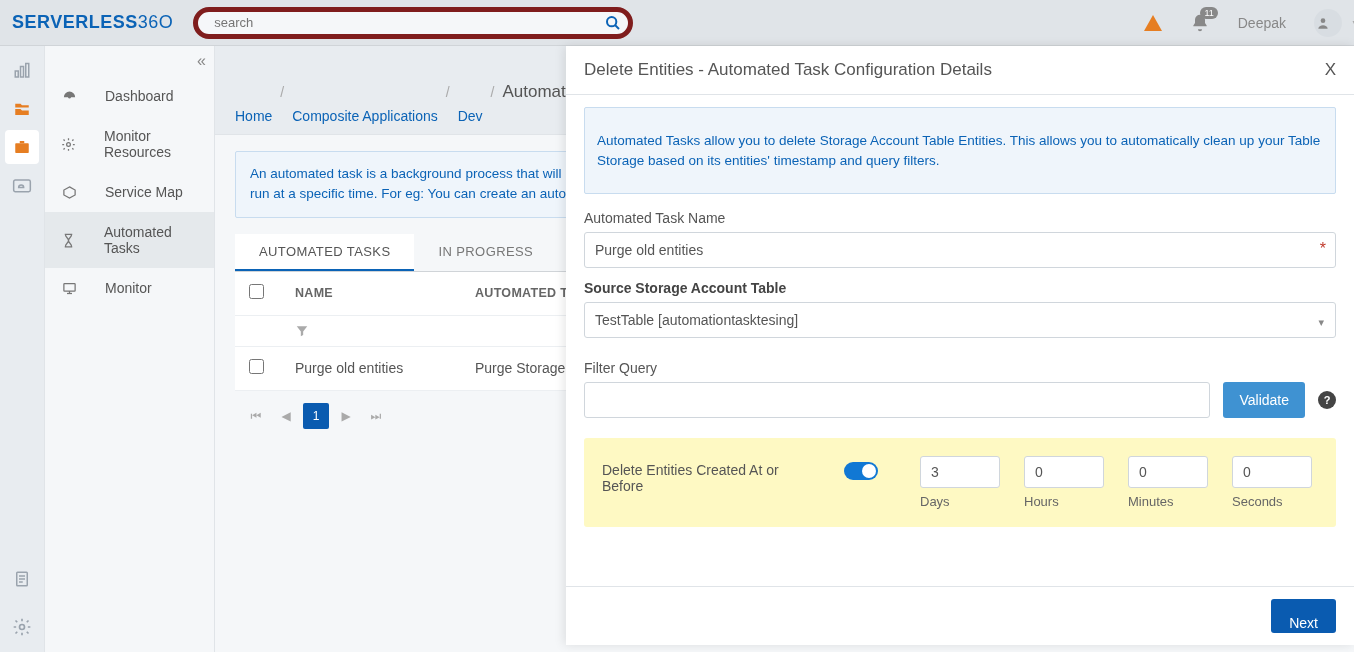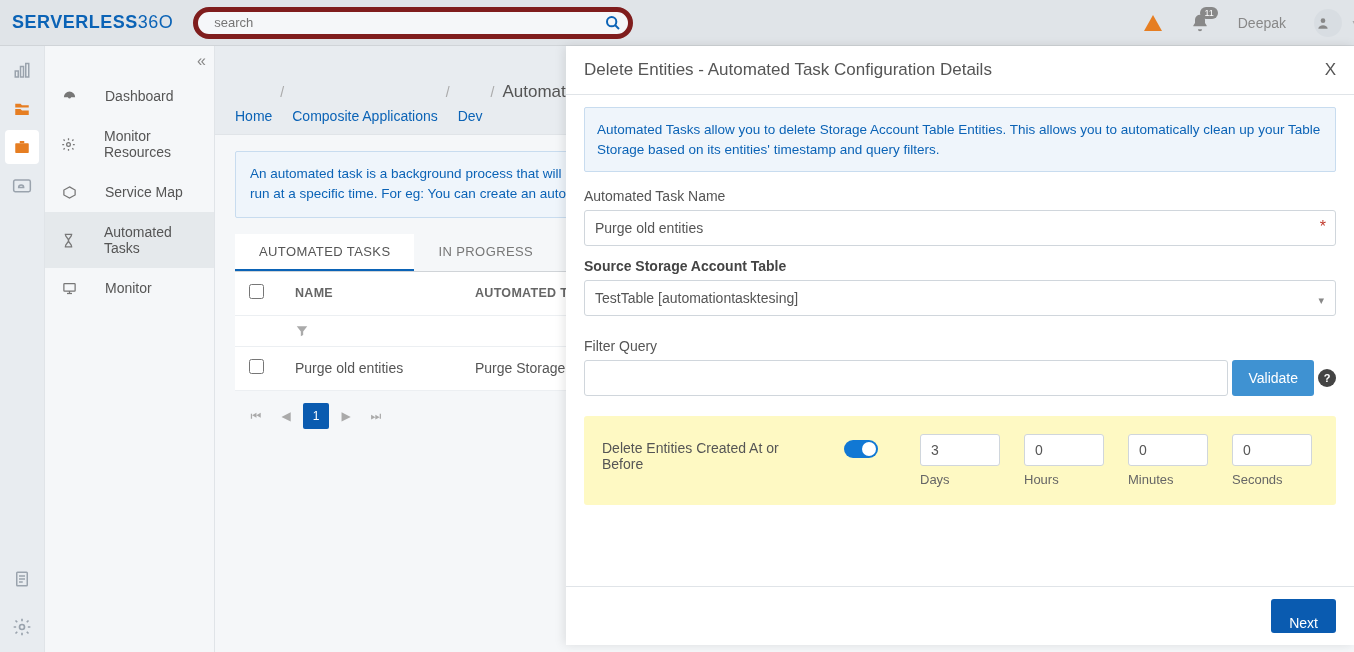--- a/index.html
+++ b/index.html
@@ -55,29 +55,29 @@
 .pag-btn { width: 26px; height: 26px; display: flex; align-items: center; justify-content: center; color: #aaa; font-size: 12px; cursor: pointer; border-radius: 2px; }
 .pag-btn.active { background: #0a5bb0; color: #fff; }
 input[type=checkbox] { width: 15px; height: 15px; }
 
 
 .panel { position: absolute; top: 46px; right: 0; bottom: 7px; width: 788px; background: #fff; box-shadow: -2px 0 10px rgba(0,0,0,0.1); display: flex; flex-direction: column; z-index: 50; }
 .panel-head { display: flex; justify-content: space-between; align-items: center; padding: 14px 18px; border-bottom: 1px solid #e0e4e8; }
 .panel-title { font-size: 17px; color: #555; }
 .panel-close { font-size: 17px; color: #555; cursor: pointer; font-family: Arial; }
 .panel-body { flex: 1; padding: 12px 18px; overflow: auto; }
-.panel-info { background: #eff5fb; border: 1px solid #c8dcef; color: #0b63b6; padding: 12px 12px; border-radius: 2px; font-size: 13.5px; line-height: 1.45; margin-bottom: 16px; }
+.panel-info { background: #eff5fb; border: 1px solid #c8dcef; color: #0b63b6; padding: 23px 12px; border-radius: 2px; font-size: 13.5px; line-height: 1.45; margin-bottom: 16px; }
 .flabel { font-size: 14px; color: #444; font-weight: 600; margin: 12px 0 6px; display: block; }
 .flabel.light { font-weight: 400; color: #555; }
 .finput-wrap { position: relative; }
 .finput, .fselect { width: 100%; height: 36px; border: 1px solid #d0d6dc; border-radius: 3px; padding: 0 10px; font-size: 14px; color: #555; background: #fff; outline: none; }
 .fselect { appearance: none; padding-right: 28px; }
 .req { position: absolute; right: 10px; top: 8px; color: #c0392b; font-size: 16px; }
 .sel-caret { position: absolute; right: 12px; top: 14px; pointer-events: none; color: #888; font-size: 11px; }
-.filter-query-row { display: flex; align-items: center; gap: 4px; }
+.filter-query-row { display: flex; align-items: center; gap: 13px; }
 .filter-query-row .finput { flex: 1; }
 .btn-validate { height: 36px; background: #3f92d2; color: #fff; border: none; padding: 0 16px; border-radius: 3px; font-size: 14px; cursor: pointer; }
 .help-icon { width: 18px; height: 18px; border-radius: 50%; background: #444; color: #fff; display: inline-flex; align-items: center; justify-content: center; font-size: 11px; font-weight: 700; }
 .time-box { background: #fef9c3; border-radius: 3px; padding: 18px; margin-top: 20px; display: flex; align-items: flex-start; gap: 42px; flex-wrap: wrap; }
 .time-label { color: #555; font-size: 14px; flex: 0 0 200px; padding-top: 6px; }
 .toggle { width: 34px; height: 18px; background: #1178d4; border-radius: 10px; position: relative; cursor: pointer; margin-top: 6px; flex-shrink: 0; }
 .toggle::after { content: ""; position: absolute; right: 2px; top: 2px; width: 14px; height: 14px; background: #fff; border-radius: 50%; }
 .time-fields { display: flex; gap: 24px; flex-wrap: wrap; }
 .tf { display: flex; flex-direction: column; gap: 6px; }
 .tf input { width: 80px; height: 32px; border: 1px solid #d0d6dc; border-radius: 3px; padding: 0 10px; font-size: 14px; color: #555; }

